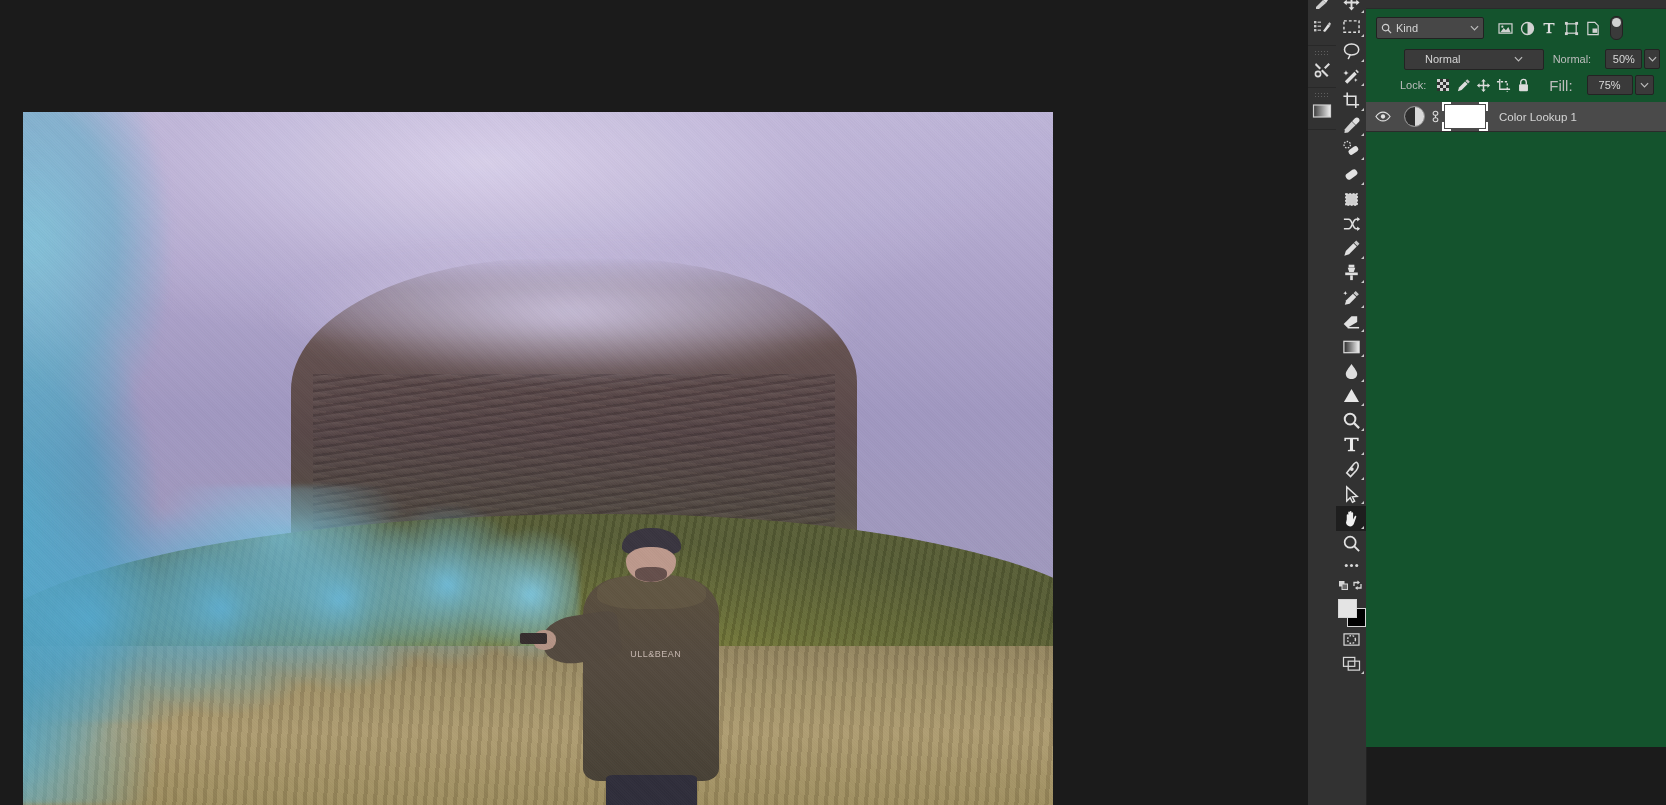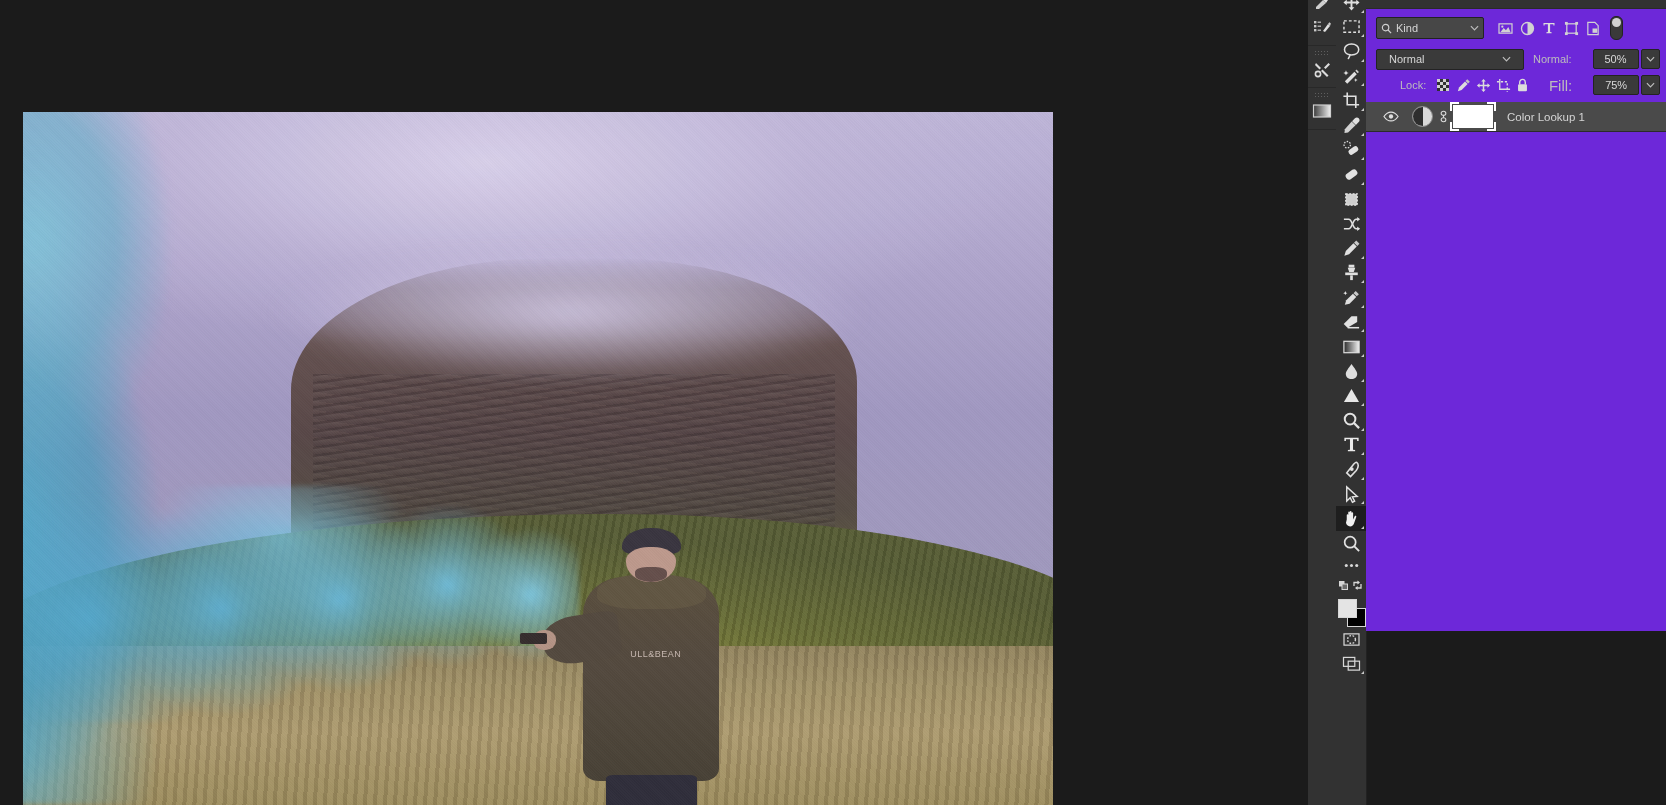--- a/index.html
+++ b/index.html
@@ -206,22 +206,22 @@
   .tool .corner {
     position:absolute; right:2px; bottom:2px;
     width:0;height:0;
     border-left:3px solid transparent;
     border-bottom:3px solid #c9c9c9;
   }
 
   
   #layers-panel {
     position:absolute; left:58px; top:0;
-    width:300px; height:631px;
-    background:#6d28d9;
+    width:300px; height:747px;
+    background:#14532d;
   }
 
   .lp-topcut {
     height:8px; background:#323232; border-bottom:1px solid #2a2a2a;
   }
 
   .lp-filter-row {
     display:flex; align-items:center; gap:0;
     padding:7px 4px 6px 10px;
     height:24px;
@@ -264,28 +264,29 @@
     height:26px;
     font-size:11px;
     color:#bdbdbd;
   }
   .blend-select {
     display:flex;align-items:center;
     width:122px;height:19px;
     background:#3a3a3a;
     border:1px solid #232323;
     border-radius:2px;
-    padding:0 12px;
+    padding:0 20px;
     color:#d6d6d6; font-size:11px;
     cursor:pointer;
+    margin-left:28px;
   }
   .blend-select .bslabel{flex:1;}
   .opacity-label { margin-left:9px; color:#bdbdbd; font-size:11px; white-space:nowrap; }
   .num-field {
-    margin-left:21px;
+    margin-left:14px;
     width:44px;height:18px;
     background:#3a3a3a;
     border:1px solid #232323;
     border-radius:2px;
     color:#d9d9d9;font-size:11px;
     display:flex;align-items:center;justify-content:center;
     cursor:text;
   }
   .num-arrow {
     width:17px;height:18px;margin-left:2px;
@@ -297,21 +298,21 @@
   .lock-ic {
     width:20px;height:20px;display:flex;align-items:center;justify-content:center;
     cursor:pointer;
   }
   .fill-label { margin-left:16px; color:#bdbdbd;font-size:15px;}
 
   .layers-list { margin-top:4px; }
   .layer-row {
     display:flex; align-items:center;
     height:29px;
-    padding-left:12px;
+    padding-left:4px;
     border-bottom:1px solid #2b2b2b;
     cursor:pointer;
     justify-content:flex-end;
   }
   .layer-row.selected { background:#4a4a4a; }
   .eye-cell { width:26px; display:flex; align-items:center; justify-content:center; cursor:pointer;}
   .thumb-adj {
     width:19px;height:19px;border-radius:50%;
     background:#d9d9d9;
     position:relative; overflow:hidden;

